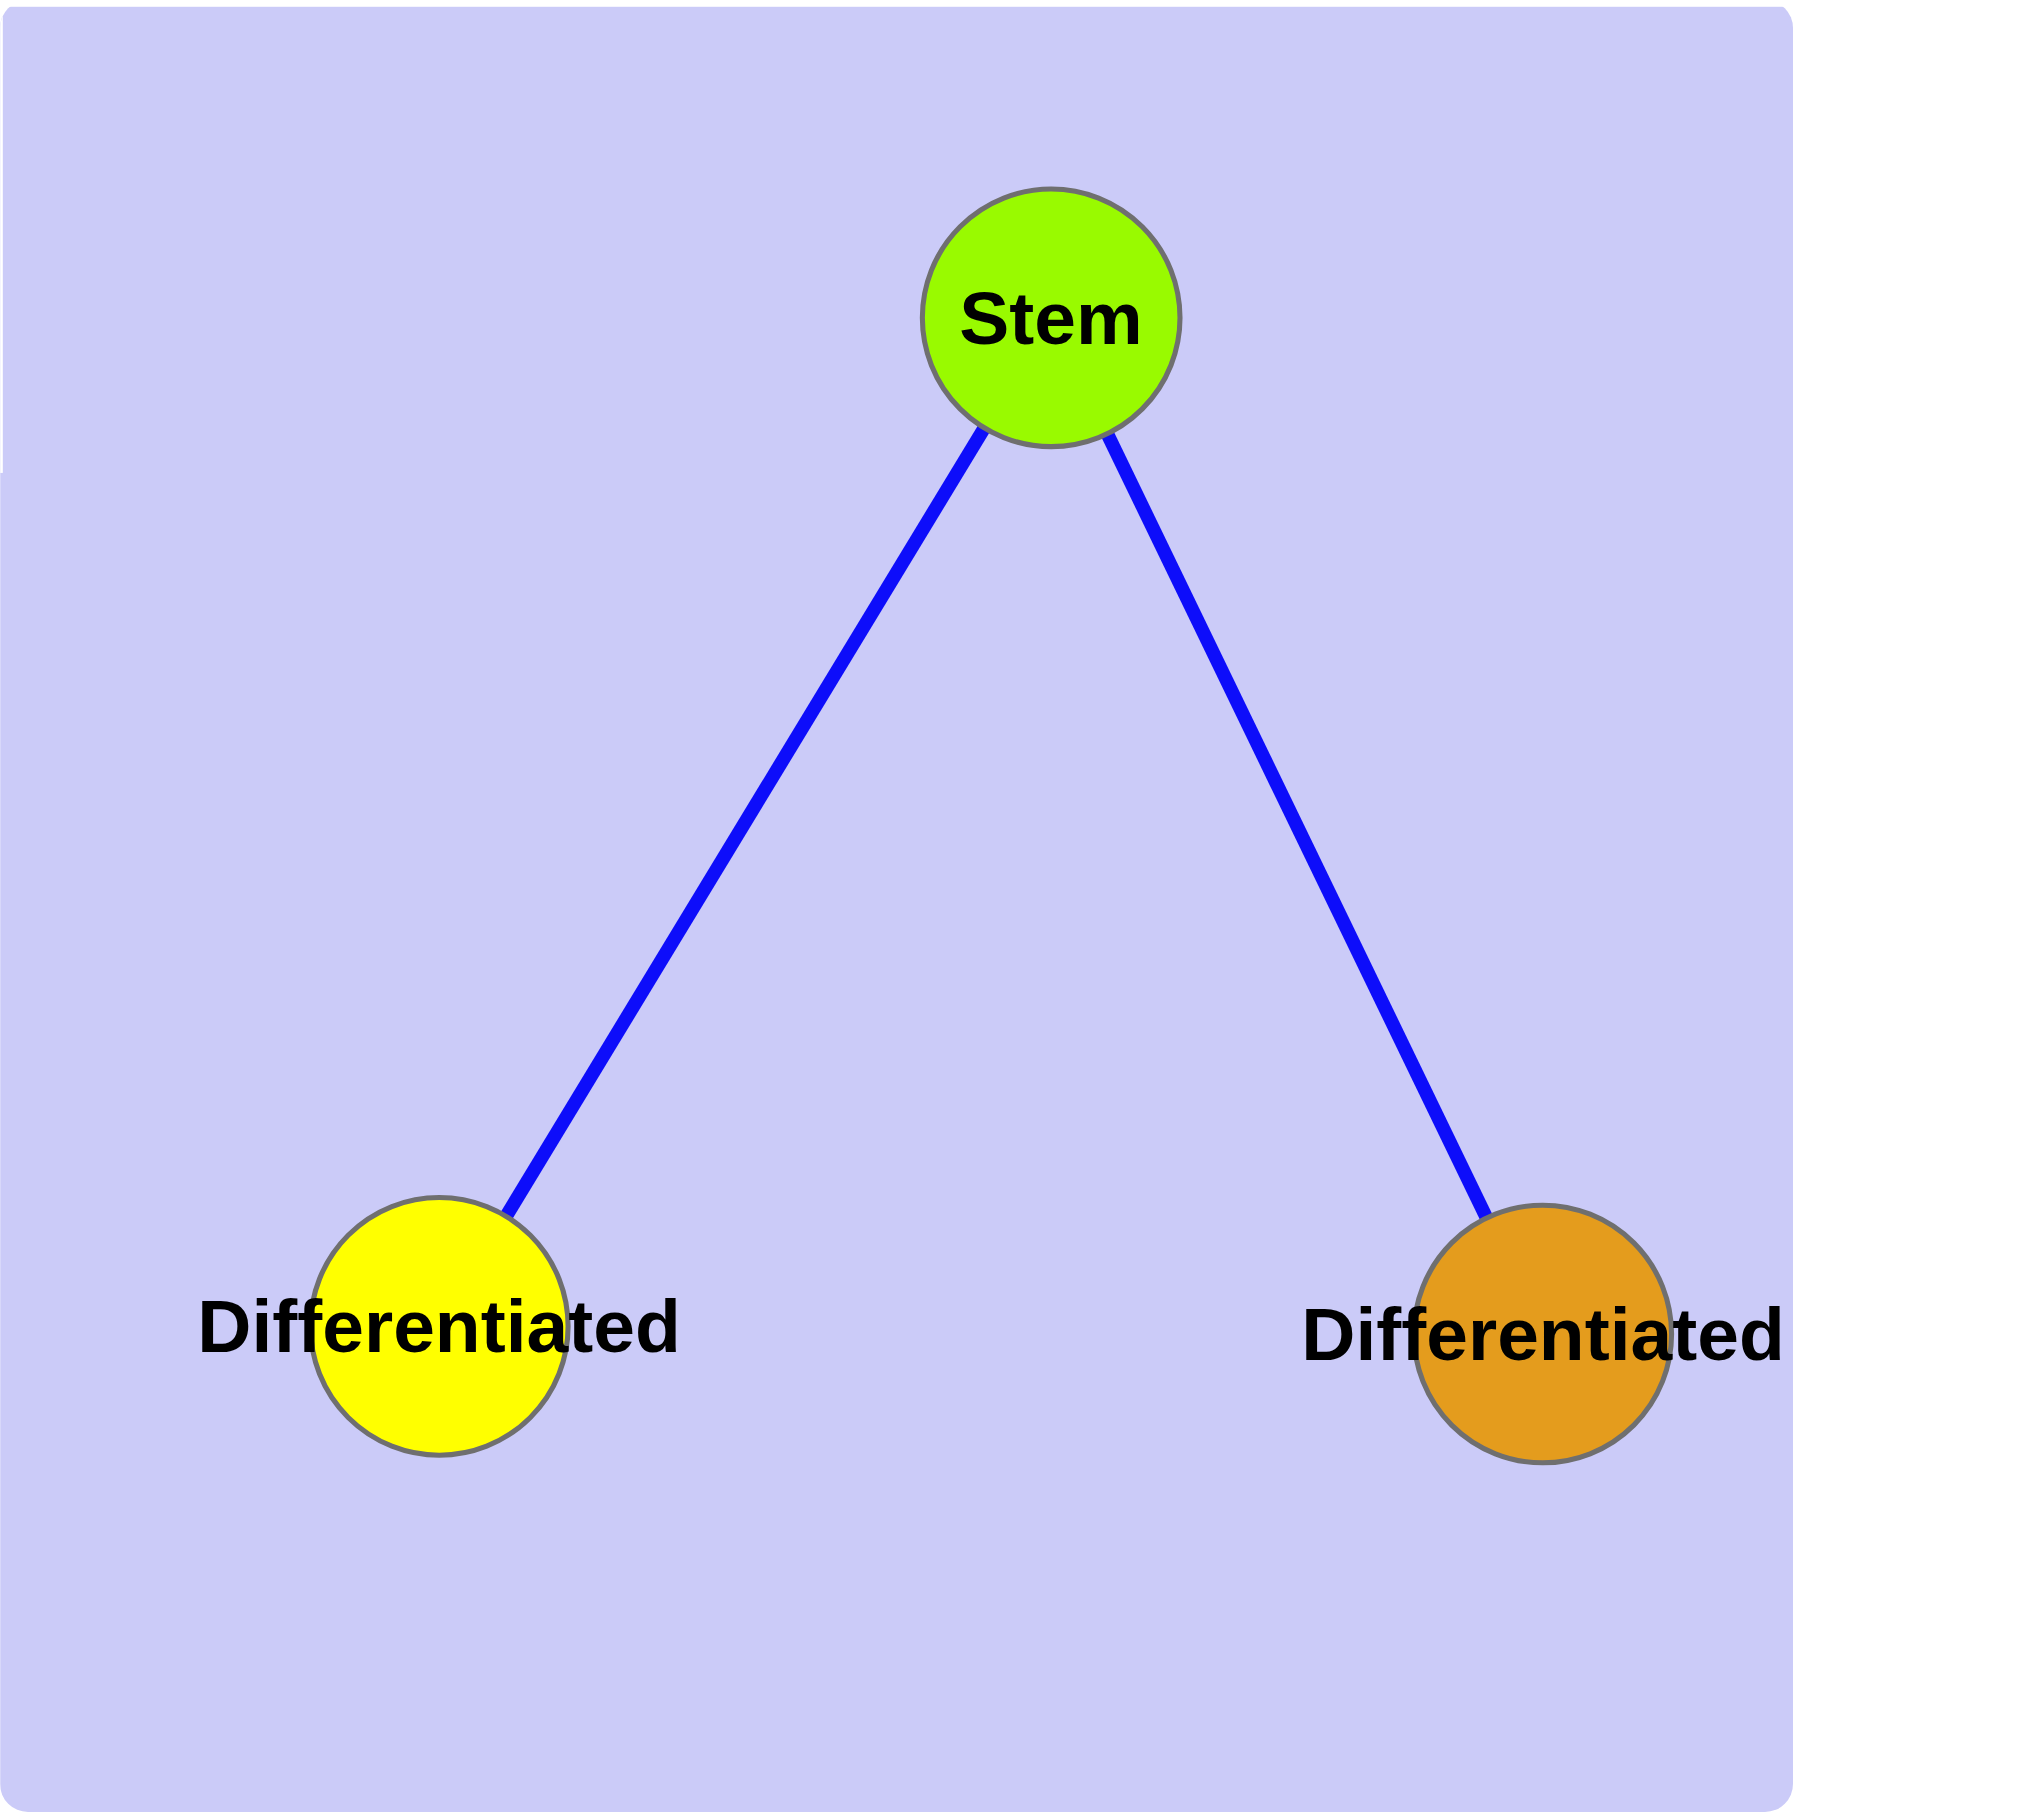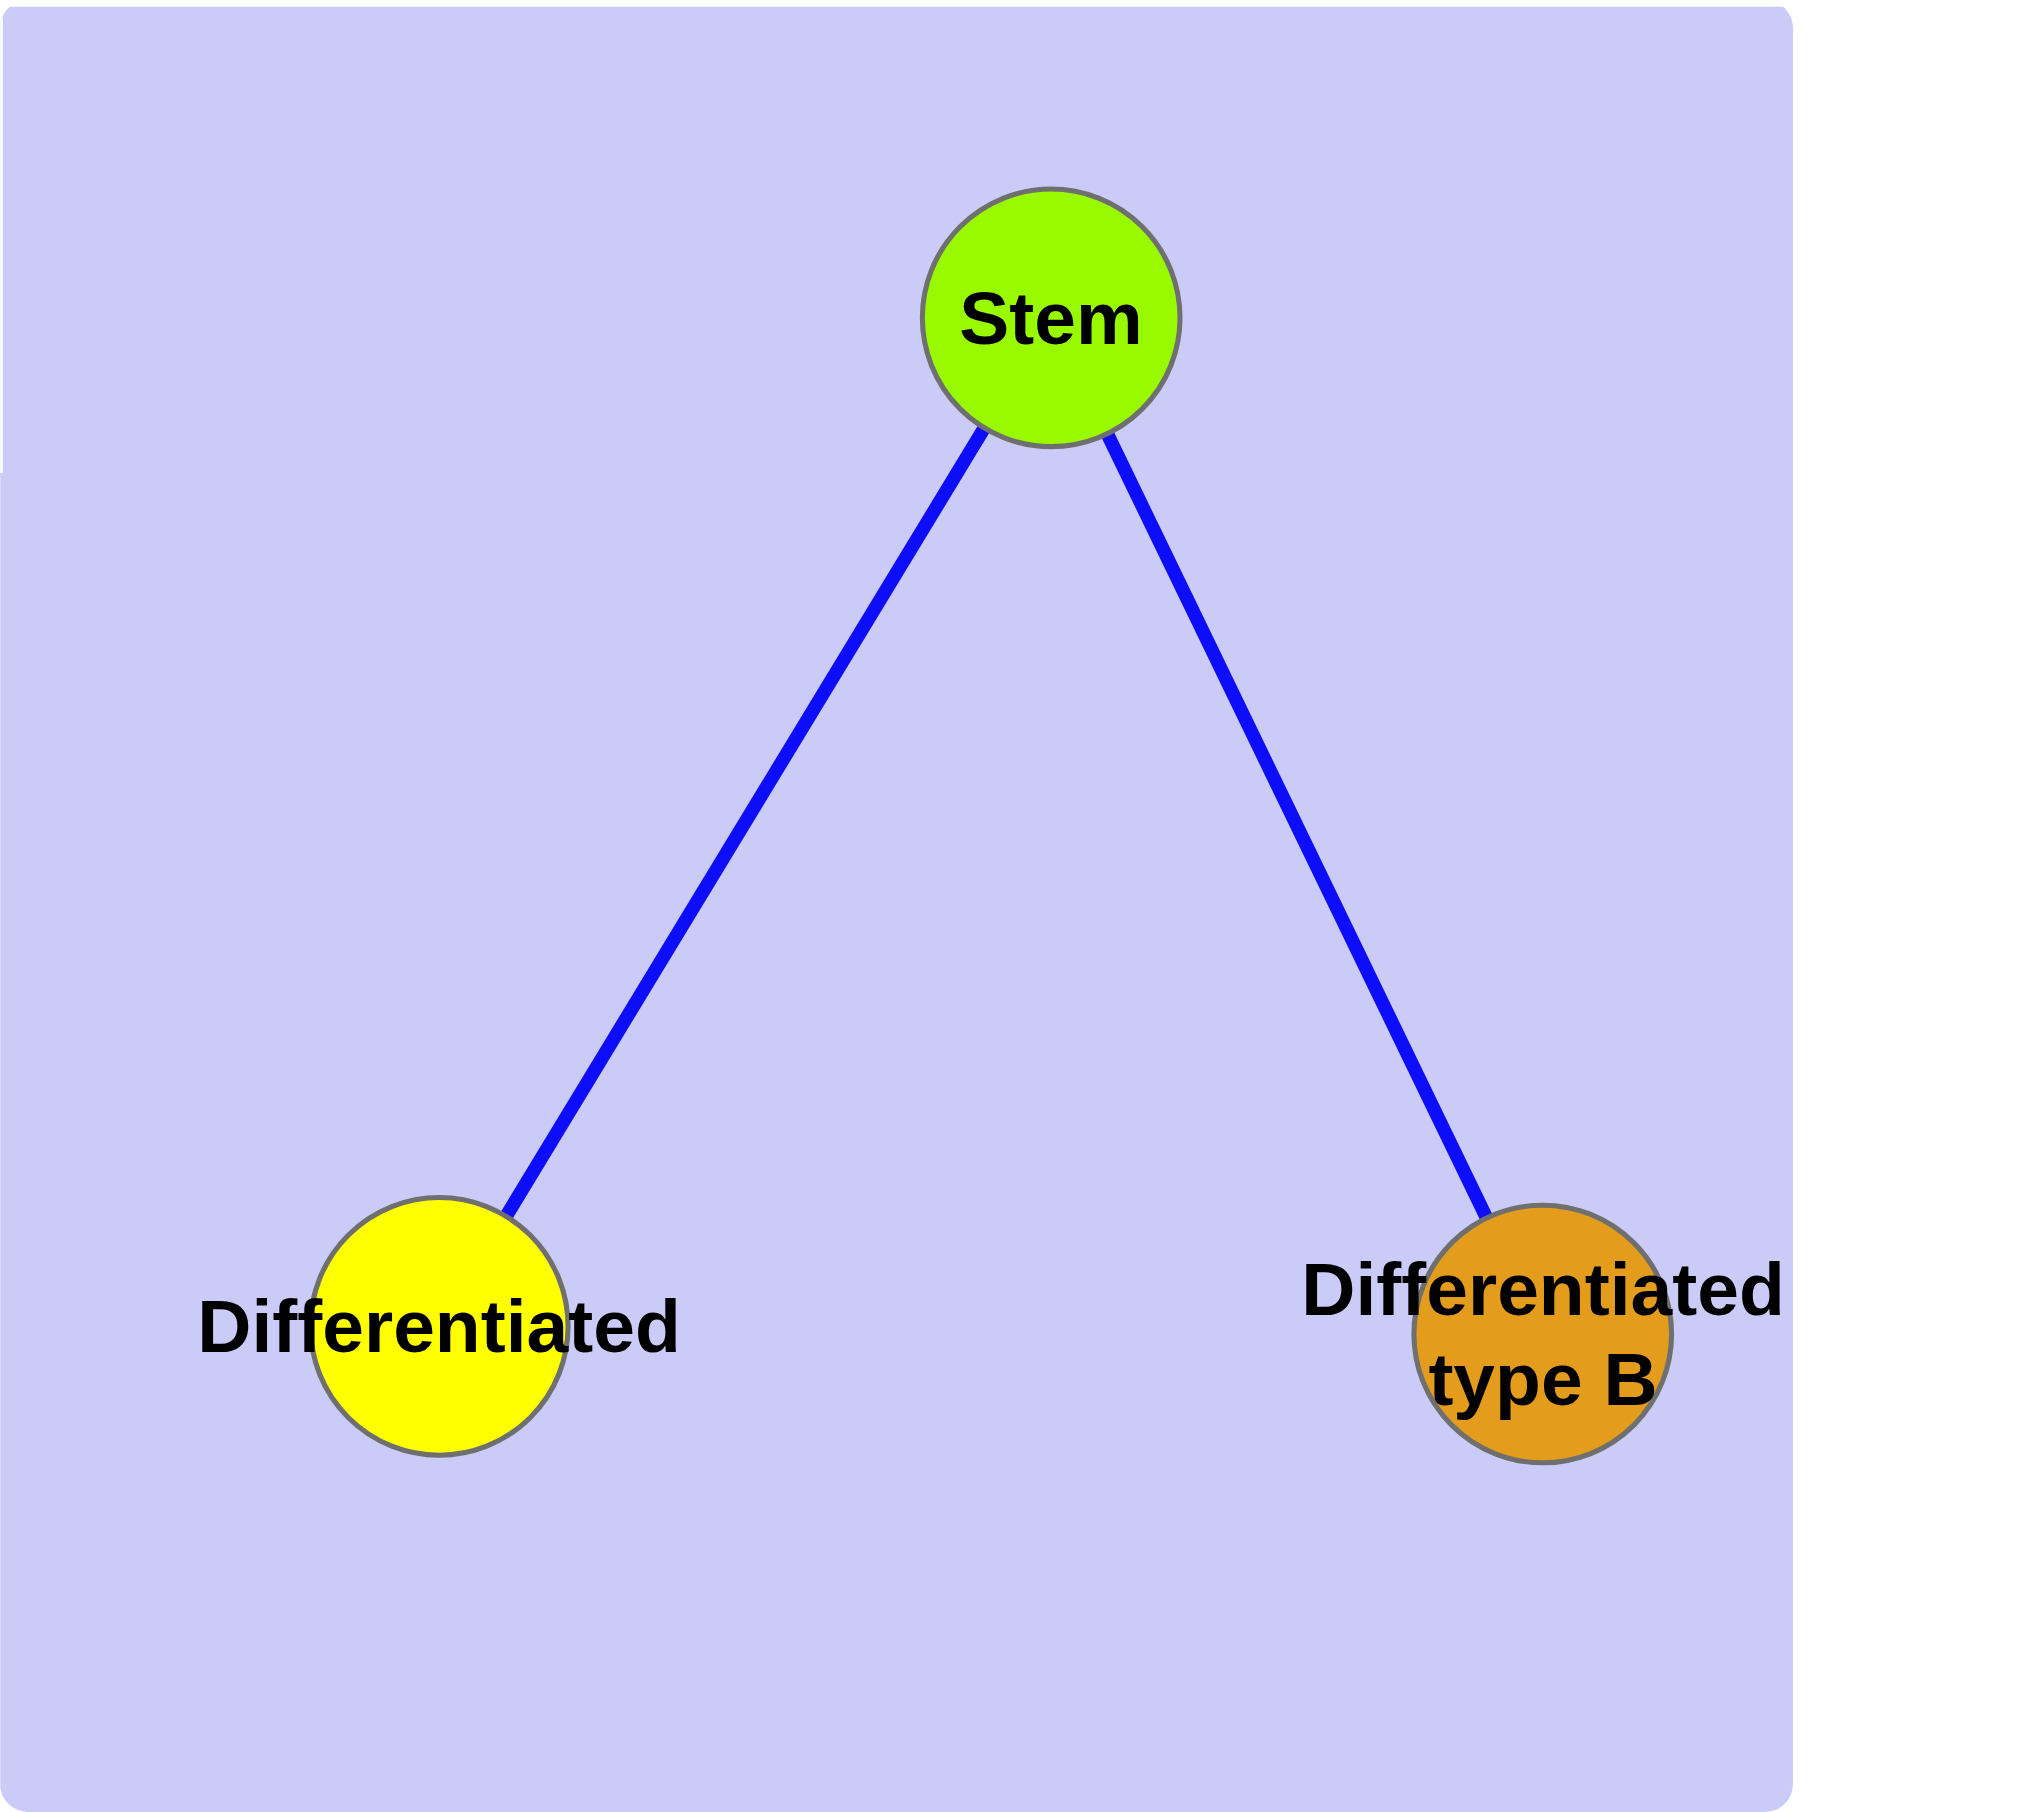--- a/index.html
+++ b/index.html
@@ -63,17 +63,16 @@
   </svg>
   <div id="labels">
       <div class="node-label" style="left: 1051px; top: 318px; color: rgb(0, 0, 0);">
         <div>Stem</div>
       </div>
       <div class="node-label" style="left: 439px; top: 1326px; color: rgb(0, 0, 0);">
         <div>Differentiated</div>
       </div>
       <div class="node-label" style="left: 1543px; top: 1334px; color: rgb(0, 0, 0);">
         <div>Differentiated</div>
-        <div>type B</div>
       </div>
     </div>
 </div>
 
 
 </body></html>

